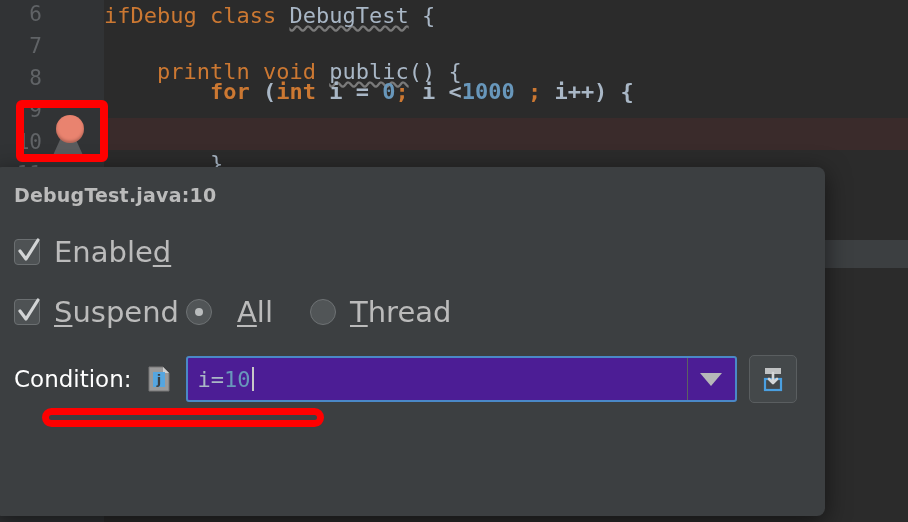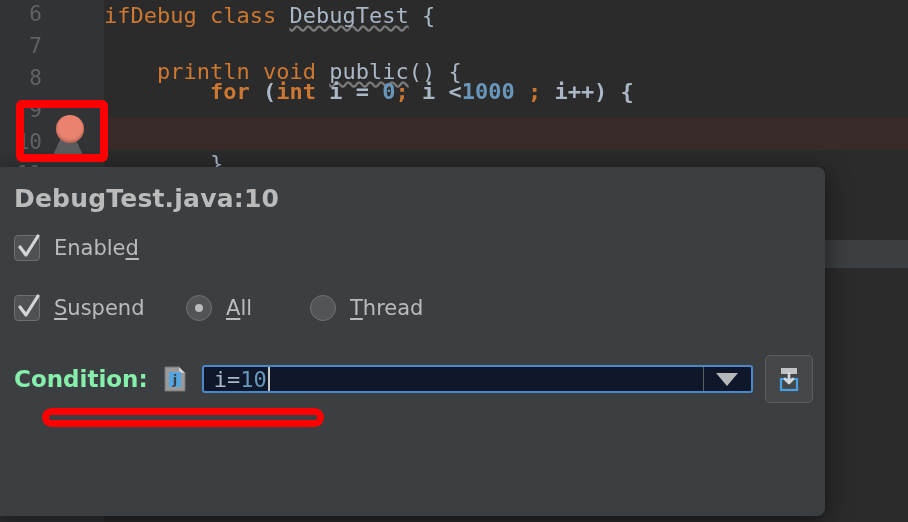--- a/index.html
+++ b/index.html
@@ -71,61 +71,61 @@
   
   .popup {
     position: absolute; left: -6px; top: 167px;
     width: 831px; height: 349px;
     background: #3c3f41;
     border-radius: 8px;
     box-shadow: 0 6px 24px rgba(0,0,0,.55);
   }
   .popup-title {
     position: absolute; left: 20px; top: 17px;
-    font-size: 25px; font-weight: bold; color: #bbbbbb;
+    font-size: 19px; font-weight: bold; color: #bbbbbb;
     letter-spacing: .2px;
   }
 
   .row { position: absolute; display: flex; align-items: center; }
 
   
   .cb {
     width: 26px; height: 26px; border-radius: 4px;
     background: #4e5254; border: 1px solid #6b6f71;
     position: relative; flex: none;
   }
   .cb svg { position: absolute; left: 2px; top: -2px; }
   .lbl {
-    font-size: 21px; color: #bbbbbb; margin-left: 14px;
+    font-size: 29px; color: #bbbbbb; margin-left: 14px;
     white-space: nowrap;
   }
   .lbl u { text-decoration: underline; text-underline-offset: 3px; }
 
   
   .radio-wrap { display: flex; align-items: center; }
   .rd {
     width: 26px; height: 26px; border-radius: 50%;
     background: #515557; border: 1px solid #6e7274;
     position: relative; flex: none;
   }
   .rd.on::after {
     content: ""; position: absolute; left: 8px; top: 8px;
     width: 8px; height: 8px; border-radius: 50%; background: #b9bcbd;
   }
 
   
   .cond-label {
-    font-size: 23px; color: #86efac; font-weight: bold;
+    font-size: 23px; color: #ffffff;
   }
   .java-icon {
     width: 22px; height: 26px; position: relative; flex: none;
   }
   .input-box {
-    width: 551px; height: 28px;
-    background: #0f172a;
+    width: 551px; height: 46px;
+    background: #4c1d95;
     border: 2px solid #4a88c7;
     border-radius: 3px;
     display: flex; align-items: center;
     position: relative;
   }
   .input-text {
     font-family: "DejaVu Sans Mono", "Liberation Mono", monospace;
     font-size: 22px; color: #a9b7c6; padding-left: 10px; white-space: pre;
   }
   .input-text .n { color: #6897bb; }
@@ -214,21 +214,21 @@
 
     <div class="row" style="left:20px; top:128px;text-align:center;">
       <span class="cb">
         <svg width="24" height="30" viewBox="0 0 24 30">
           <path d="M3 13 L9 21 L21 2" stroke="#d3d5d6" stroke-width="3.2" fill="none" stroke-linecap="round" stroke-linejoin="round"></path>
         </svg>
       </span>
       <span class="lbl"><u>S</u>uspend</span>
     </div>
 
-    <div class="row radio-wrap" style="left:192px; top:128px;">
+    <div class="row radio-wrap" style="left:192px; top:128px;gap:11px;">
       <span class="rd on"></span>
       <span class="lbl"><u>A</u>ll</span>
     </div>
 
     <div class="row radio-wrap" style="left:316px; top:128px;">
       <span class="rd"></span>
       <span class="lbl"><u>T</u>hread</span>
     </div>
 
     <div class="row" style="left:20px; top:188px;">

